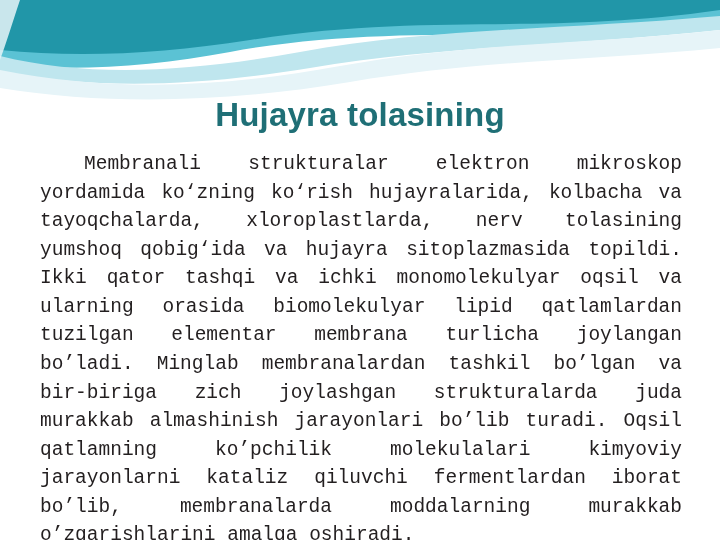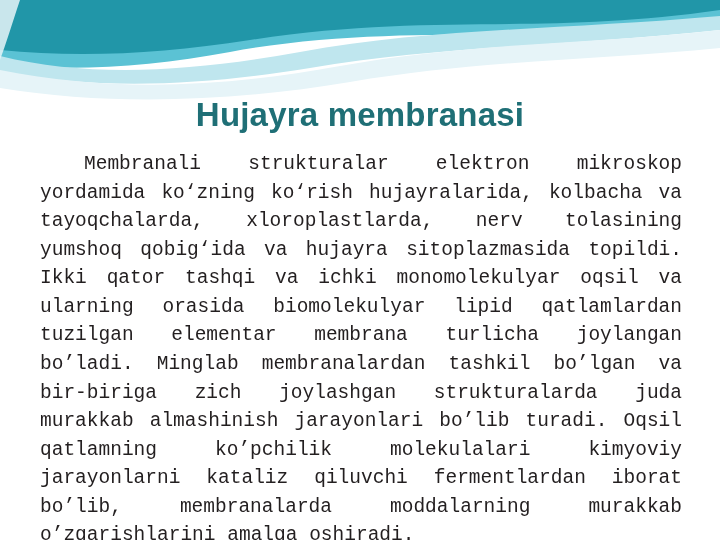--- a/index.html
+++ b/index.html
@@ -61,17 +61,17 @@
 <div class="slide">
 
   <svg class="decor-top" viewBox="0 0 720 110" preserveAspectRatio="none" xmlns="http://www.w3.org/2000/svg">
     <path d="M0,0 L720,0 L720,18 C560,48 400,20 230,52 C150,67 70,72 0,64 Z" fill="#5bc2d4"></path>
     <path d="M0,0 L720,0 L720,10 C540,36 430,12 250,40 C160,54 80,58 0,50 Z" fill="#2196a8"></path>
     <path d="M0,56 C90,78 190,72 300,52 C430,28 560,30 720,16 L720,30 C570,46 440,46 310,68 C200,86 100,90 0,72 Z" fill="#bfe6ee"></path>
     <path d="M0,70 C110,92 220,88 340,66 C470,42 600,44 720,30 L720,48 C600,60 480,60 350,82 C230,102 110,106 0,88 Z" fill="#e6f4f8"></path>
     <path d="M0,0 L20,0 C12,24 6,44 0,60 Z" fill="#e6f4f8" opacity="0.85"></path>
   </svg>
 
-  <div class="slide-title">Hujayra membranasi</div>
+  <div class="slide-title">Hujayra tolasining</div>
 
   <div class="body-text">Membranali strukturalar elektron mikroskop yordamida ko‘zning ko‘rish hujayralarida, kolbacha va tayoqchalarda, xloroplastlarda, nerv tolasining yumshoq qobig‘ida va hujayra sitoplazmasida topildi. Ikki qator tashqi va ichki monomolekulyar oqsil va ularning orasida biomolekulyar lipid qatlamlardan tuzilgan elementar membrana turlicha joylangan bo’ladi. Minglab membranalardan tashkil bo’lgan va bir-biriga zich joylashgan strukturalarda juda murakkab almashinish jarayonlari bo’lib turadi. Oqsil qatlamning ko’pchilik molekulalari kimyoviy jarayonlarni kataliz qiluvchi fermentlardan iborat bo’lib, membranalarda moddalarning murakkab o’zgarishlarini amalga oshiradi.</div>
 
 </div>
 
 </body></html>

